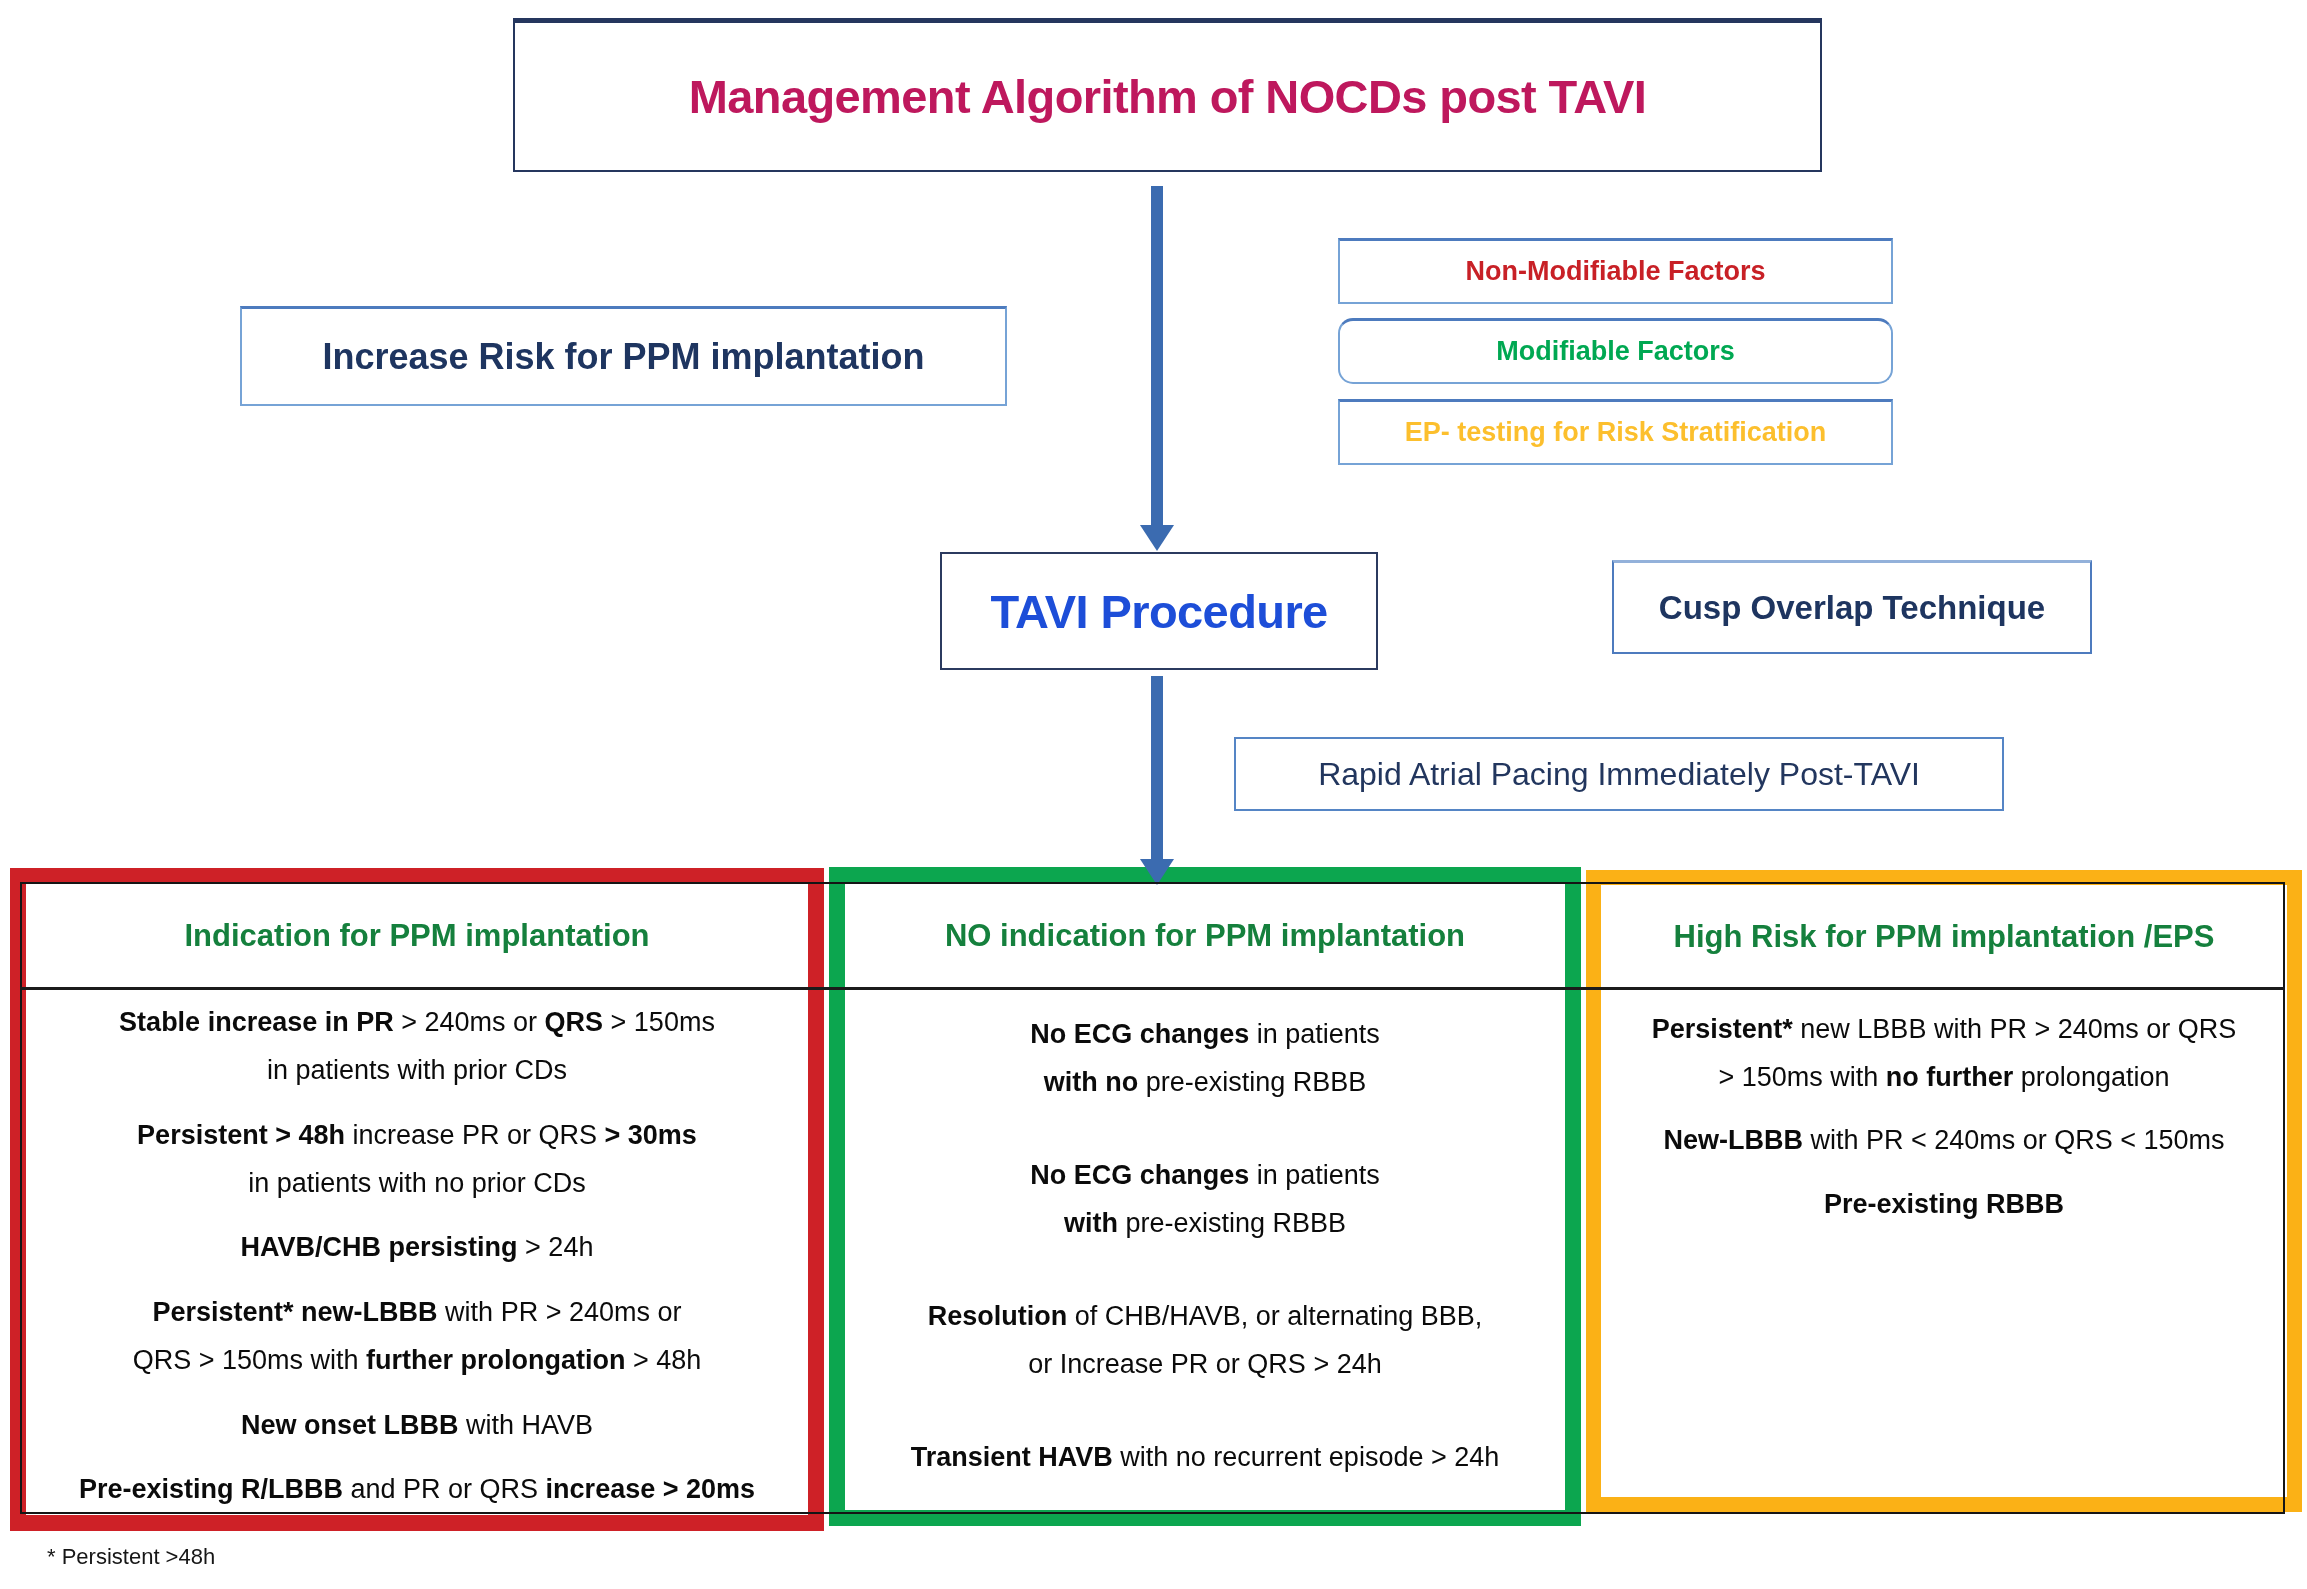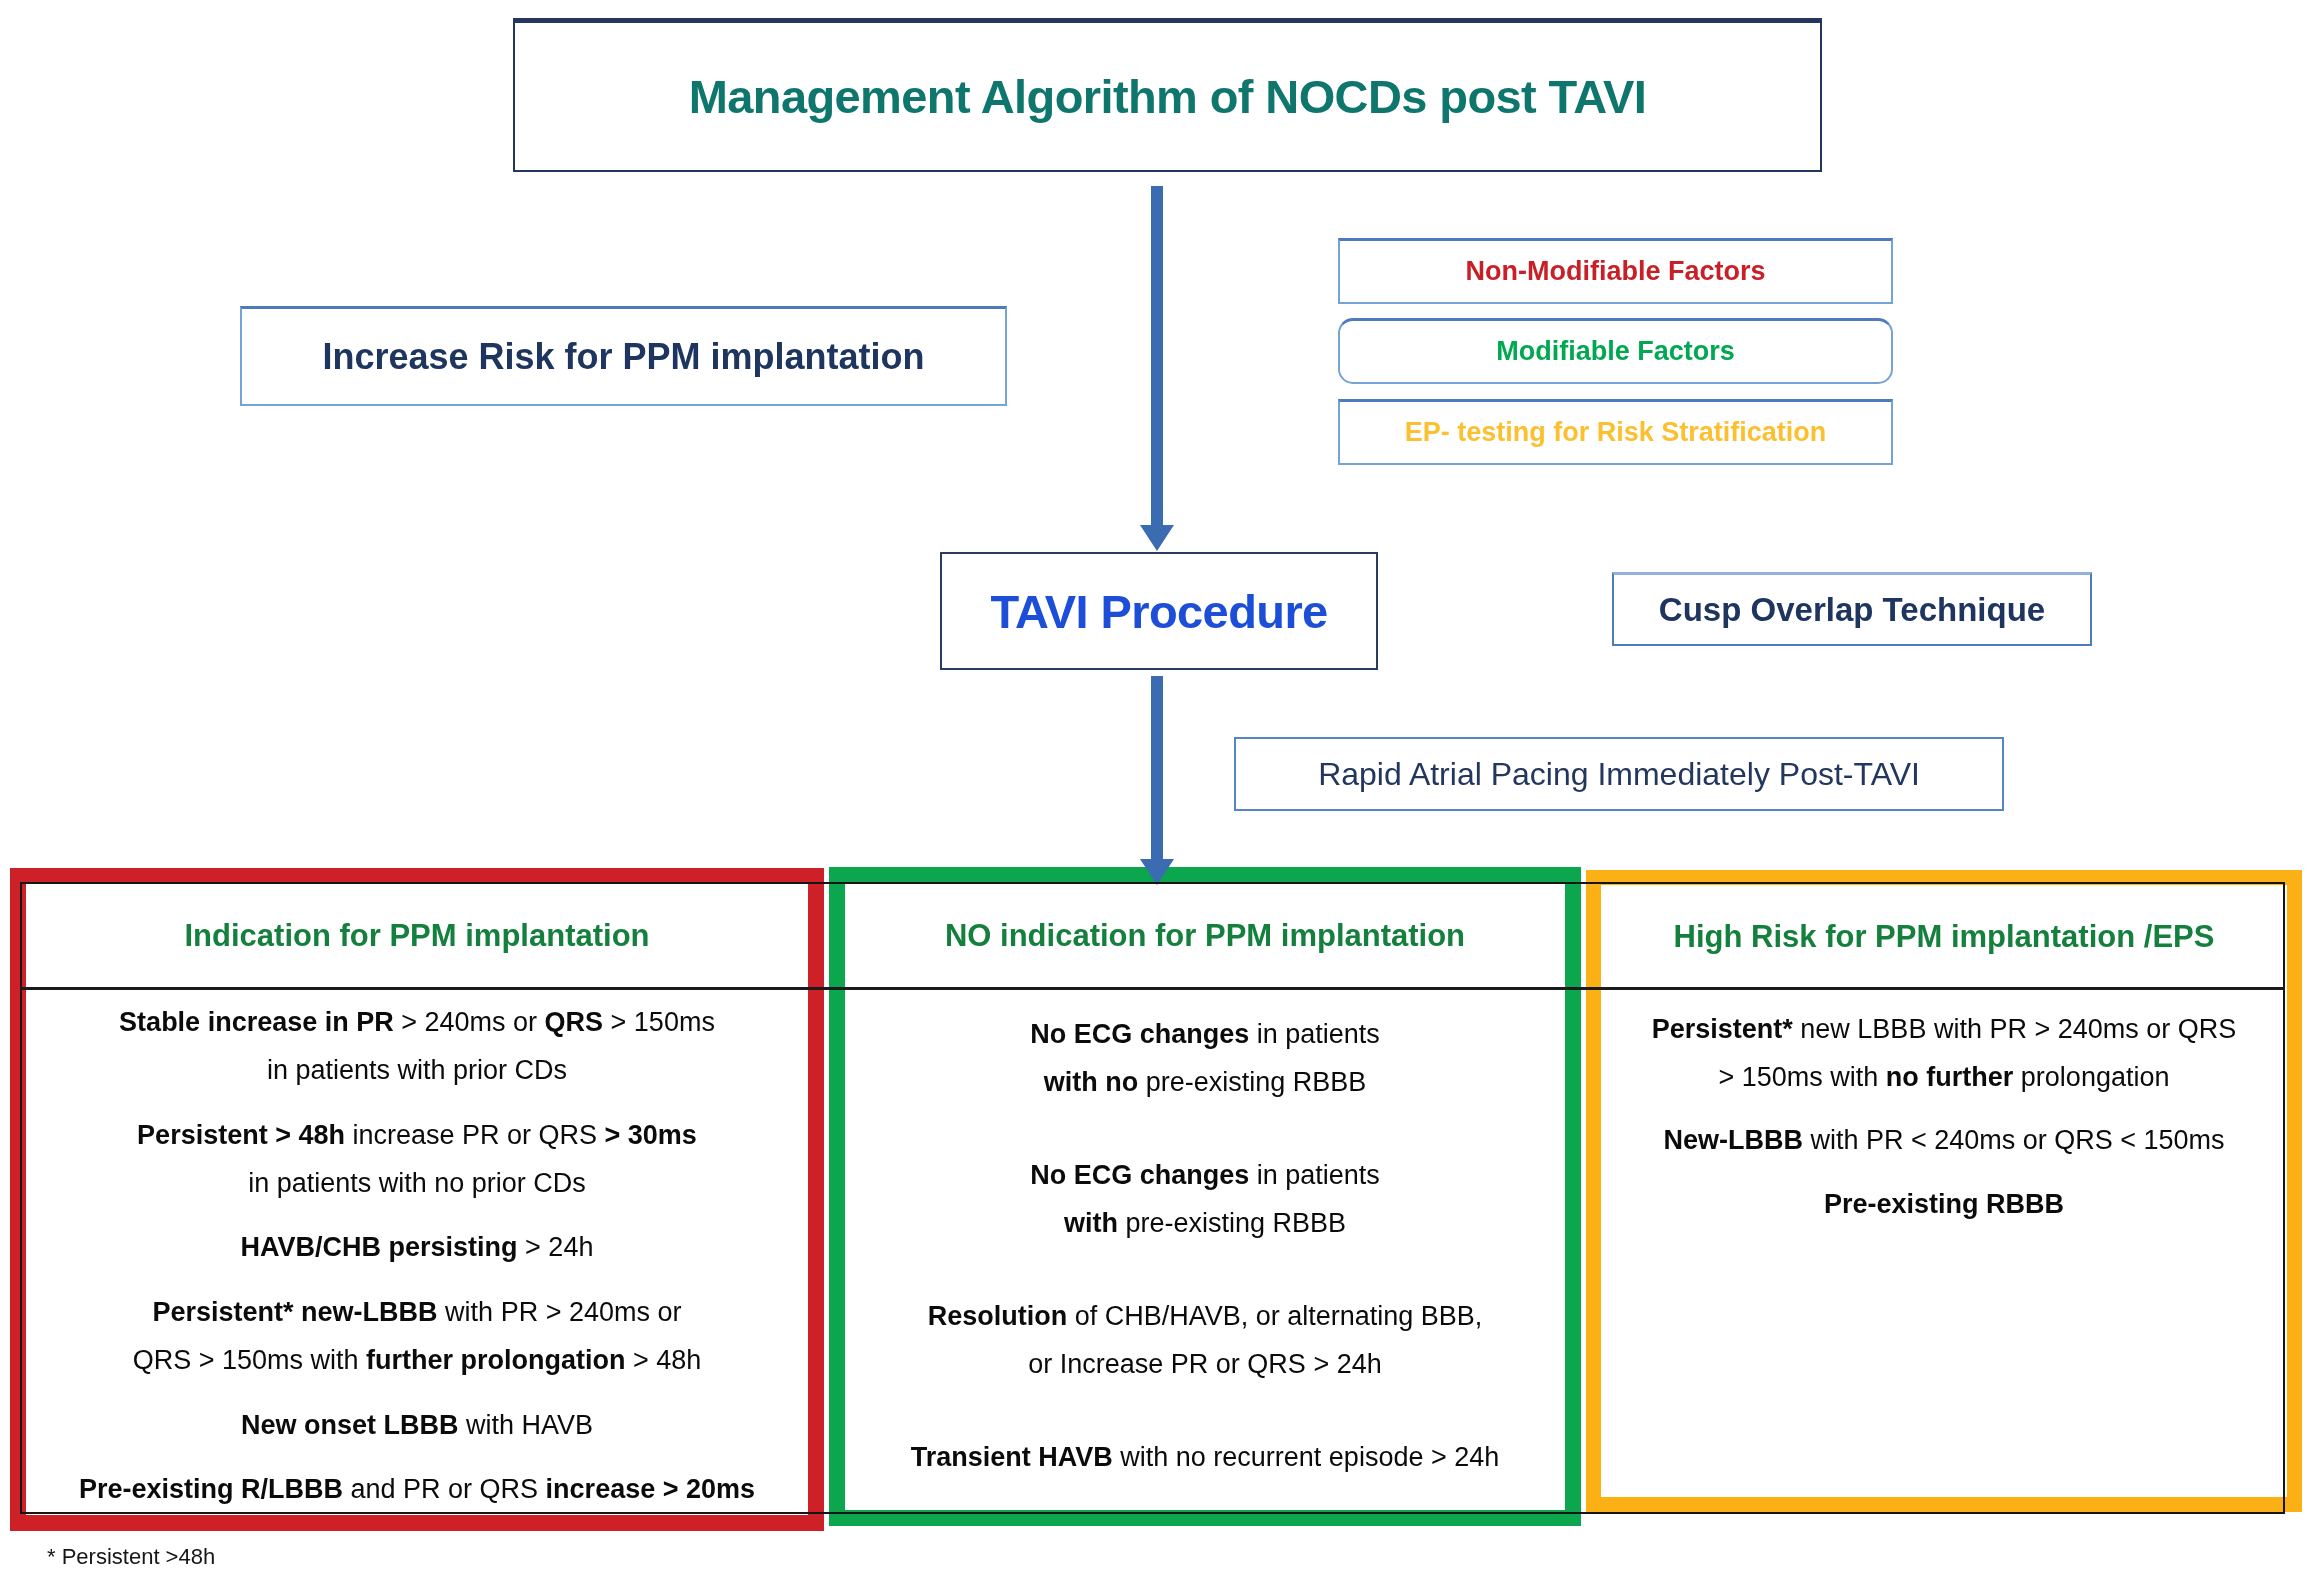--- a/index.html
+++ b/index.html
@@ -15,36 +15,36 @@
     position:absolute;
     background:#ffffff;
     box-sizing:border-box;
     display:flex;
     align-items:center;
     justify-content:center;
     text-align:center;
   }
   
   #title-box{left:513px;top:18.4px;width:1309px;height:154px;border:2.8px solid #25365E;border-top-width:5px;}
-  #title-box span{font-size:47px;font-weight:bold;color:#0f766e;letter-spacing:-0.6px;}
+  #title-box span{font-size:47px;font-weight:bold;color:#be185d;letter-spacing:-0.6px;}
   
   #predict-box{left:240px;top:306px;width:767px;height:100px;border:2.2px solid #76A3D6;border-top:3.9px solid #4D7BBE;}
   #predict-box span{font-size:36px;font-weight:bold;color:#1E3560;}
   
   .factor-box{position:absolute;left:1338px;width:555px;height:66px;background:#fff;box-sizing:border-box;
     border:2.2px solid #76A3D6;border-top:3.3px solid #4D7BBE;display:flex;align-items:center;justify-content:center;}
   #factor-0{top:238px;}
   #factor-1{top:318px;border-radius:15px;}
   #factor-2{top:399px;}
   .factor-box span{font-size:27px;font-weight:bold;}
   
   #tavi-box{left:940px;top:552px;width:438px;height:118px;border:2.8px solid #2B3A5F;}
   #tavi-box span{font-size:47px;font-weight:bold;color:#1d4ed8;letter-spacing:-0.6px;}
   
-  #cusp-box{left:1612px;top:572px;width:480px;height:74px;border:2.8px solid #4D7BBE;border-top:3.3px solid #93B1DA;}
+  #cusp-box{left:1612px;top:560px;width:480px;height:94px;border:2.8px solid #4D7BBE;border-top:3.3px solid #93B1DA;}
   #cusp-box span{font-size:33px;font-weight:bold;color:#1E3560;}
   
   #rapid-box{left:1234px;top:737px;width:770px;height:74px;border:2.8px solid #5585C5;}
   #rapid-box span{font-size:32px;font-weight:normal;color:#22365E;}
   
   .arrow-stem{position:absolute;width:12.3px;background:#3B6BB0;z-index:2;}
   #arrow1-stem{left:1151px;top:186px;height:339px;}
   #arrow2-stem{left:1151px;top:676px;height:183px;}
   .arrow-head{position:absolute;width:0;height:0;border-left:17.3px solid transparent;border-right:17.3px solid transparent;border-top:26px solid #3B6BB0;z-index:2;}
   #arrow1-head{left:1140px;top:525px;}

